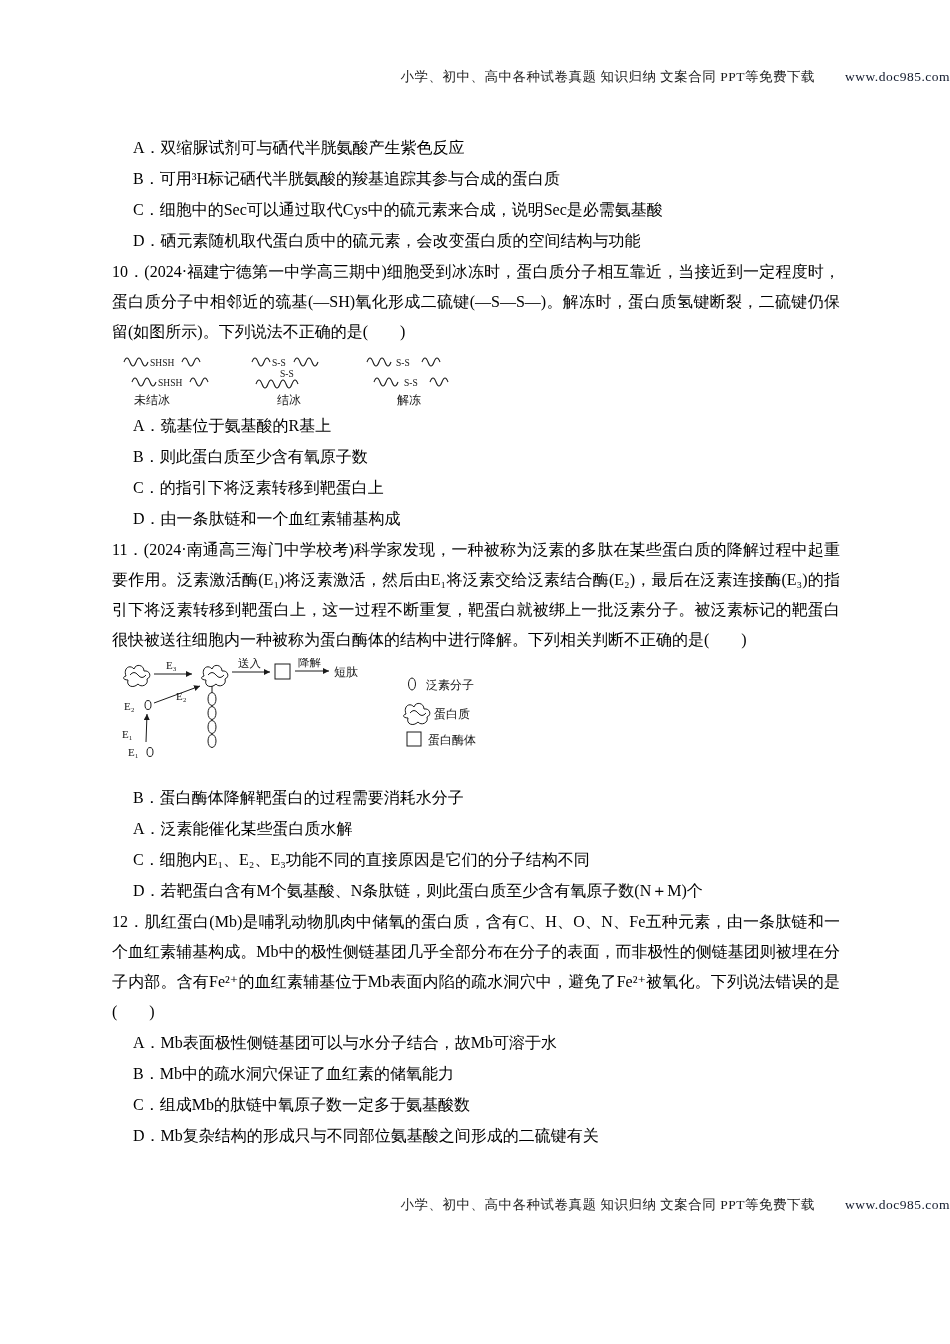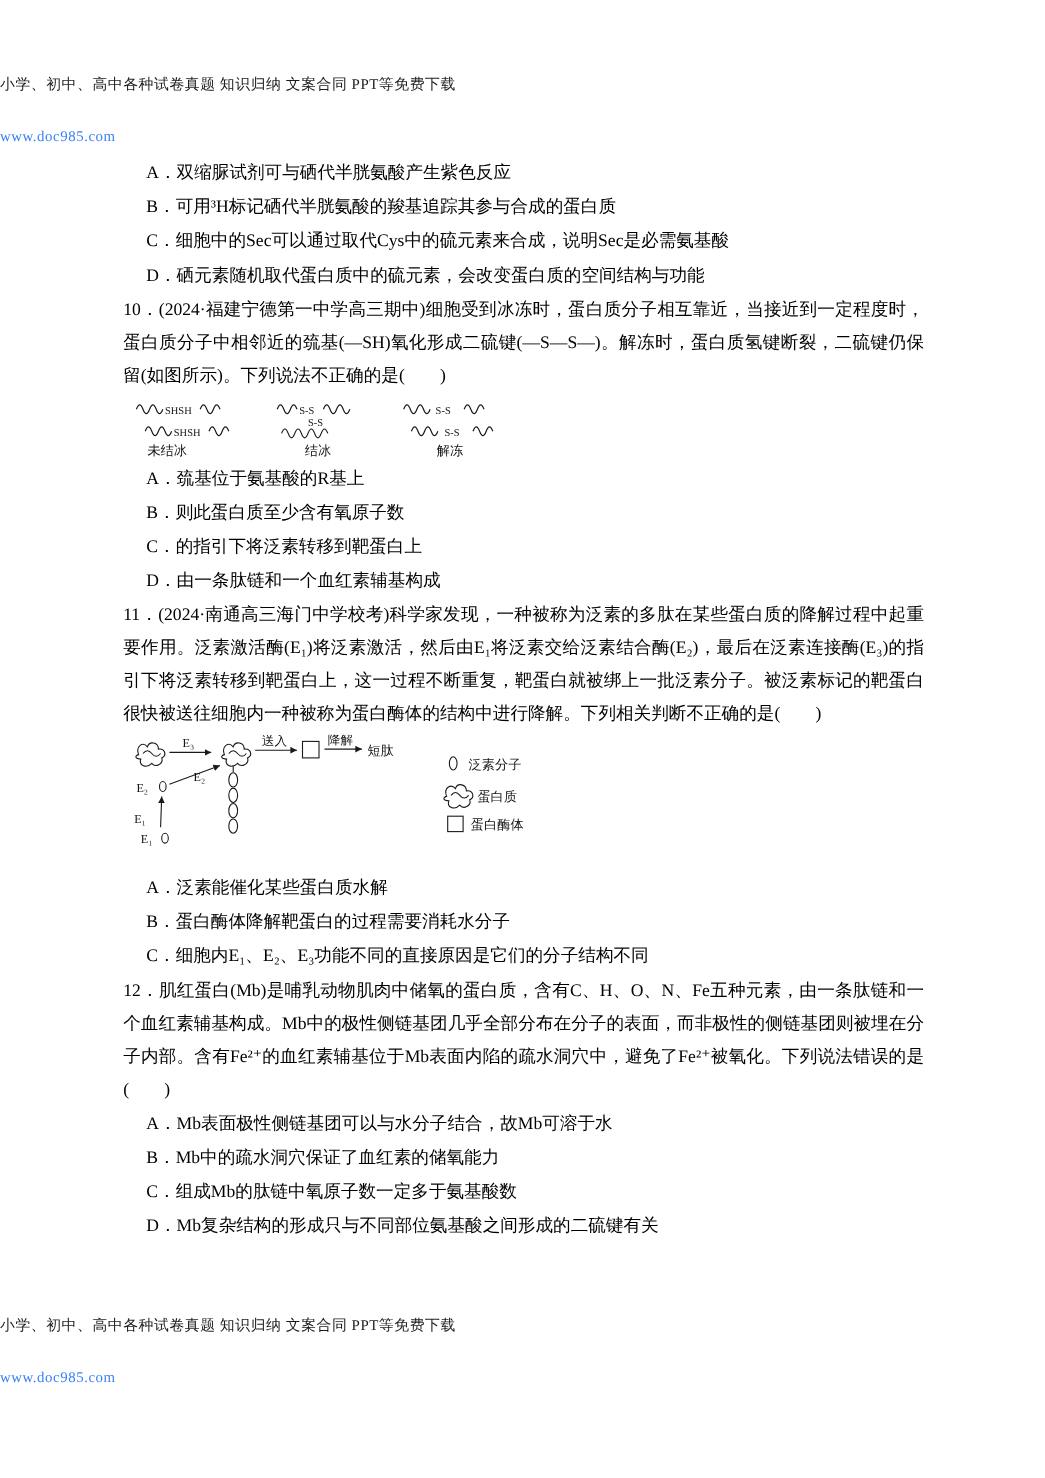--- a/index.html
+++ b/index.html
@@ -5,27 +5,27 @@
   * { margin:0; padding:0; box-sizing:border-box; }
   html,body { background:#ffffff; }
   body {
     width:950px; height:1344px; position:relative; overflow:hidden;
     font-family:"Liberation Serif","DejaVu Serif",serif;
     color:#000000;
   }
   .edge-note {
     position:absolute; left:0; width:100%;
     display:flex; justify-content:flex-end; align-items:baseline; gap:30px;
-    font-size:13.5px; color:#1c1c1c; letter-spacing:0.5px;flex-direction:column;
+    font-size:13.5px; color:#1c1c1c; letter-spacing:0.5px;
   }
   .edge-note.top { top:68px; }
   .edge-note.bottom { top:1196px; }
-  .edge-note .url { color:#3b82f6; text-decoration:none; }
+  .edge-note .url { color:#0f172a; text-decoration:none; }
   .content {
-    position:absolute; top:142px; left:112px; width:728px;
+    position:absolute; top:132px; left:112px; width:728px;
     font-size:16px; line-height:30px; text-align:justify;
   }
   p.stem { margin:1px 0; }
   p.opt { margin:1px 0; padding-left:21px; text-align:left; }
   .diagram { display:flex; justify-content:flex-start; margin:3px 0; }
   svg { display:block; }
   svg text { font-family:"Liberation Serif","DejaVu Serif",serif; fill:#141414; }
   .stroke { fill:none; stroke:#1a1a1a; stroke-width:1.1; }
   .thin { fill:none; stroke:#1a1a1a; stroke-width:1; }
 </style>
@@ -130,23 +130,24 @@
       <ellipse class="thin" cx="300" cy="26" rx="3.5" ry="6"></ellipse>
       <text x="314" y="31" font-size="12">泛素分子</text>
       <use href="#blob" x="288" y="42" transform="scale(1)"></use>
       <text x="322" y="60" font-size="12">蛋白质</text>
       <rect class="thin" x="295" y="74" width="14" height="14"></rect>
       <text x="316" y="86" font-size="12">蛋白酶体</text>
     </svg>
   </div>
 
   <div>
+    <p class="opt">B．蛋白酶体降解靶蛋白的过程需要消耗水分子</p>
     <p class="opt">A．泛素能催化某些蛋白质水解</p>
-    <p class="opt">B．蛋白酶体降解靶蛋白的过程需要消耗水分子</p>
     <p class="opt">C．细胞内E₁、E₂、E₃功能不同的直接原因是它们的分子结构不同</p>
+    <p class="opt">D．若靶蛋白含有M个氨基酸、N条肽链，则此蛋白质至少含有氧原子数(N＋M)个</p>
   </div>
 
   <p class="stem">12．肌红蛋白(Mb)是哺乳动物肌肉中储氧的蛋白质，含有C、H、O、N、Fe五种元素，由一条肽链和一个血红素辅基构成。Mb中的极性侧链基团几乎全部分布在分子的表面，而非极性的侧链基团则被埋在分子内部。含有Fe²⁺的血红素辅基位于Mb表面内陷的疏水洞穴中，避免了Fe²⁺被氧化。下列说法错误的是(　　)</p>
 
   <div>
     <p class="opt">A．Mb表面极性侧链基团可以与水分子结合，故Mb可溶于水</p>
     <p class="opt">B．Mb中的疏水洞穴保证了血红素的储氧能力</p>
     <p class="opt">C．组成Mb的肽链中氧原子数一定多于氨基酸数</p>
     <p class="opt">D．Mb复杂结构的形成只与不同部位氨基酸之间形成的二硫键有关</p>
   </div>

